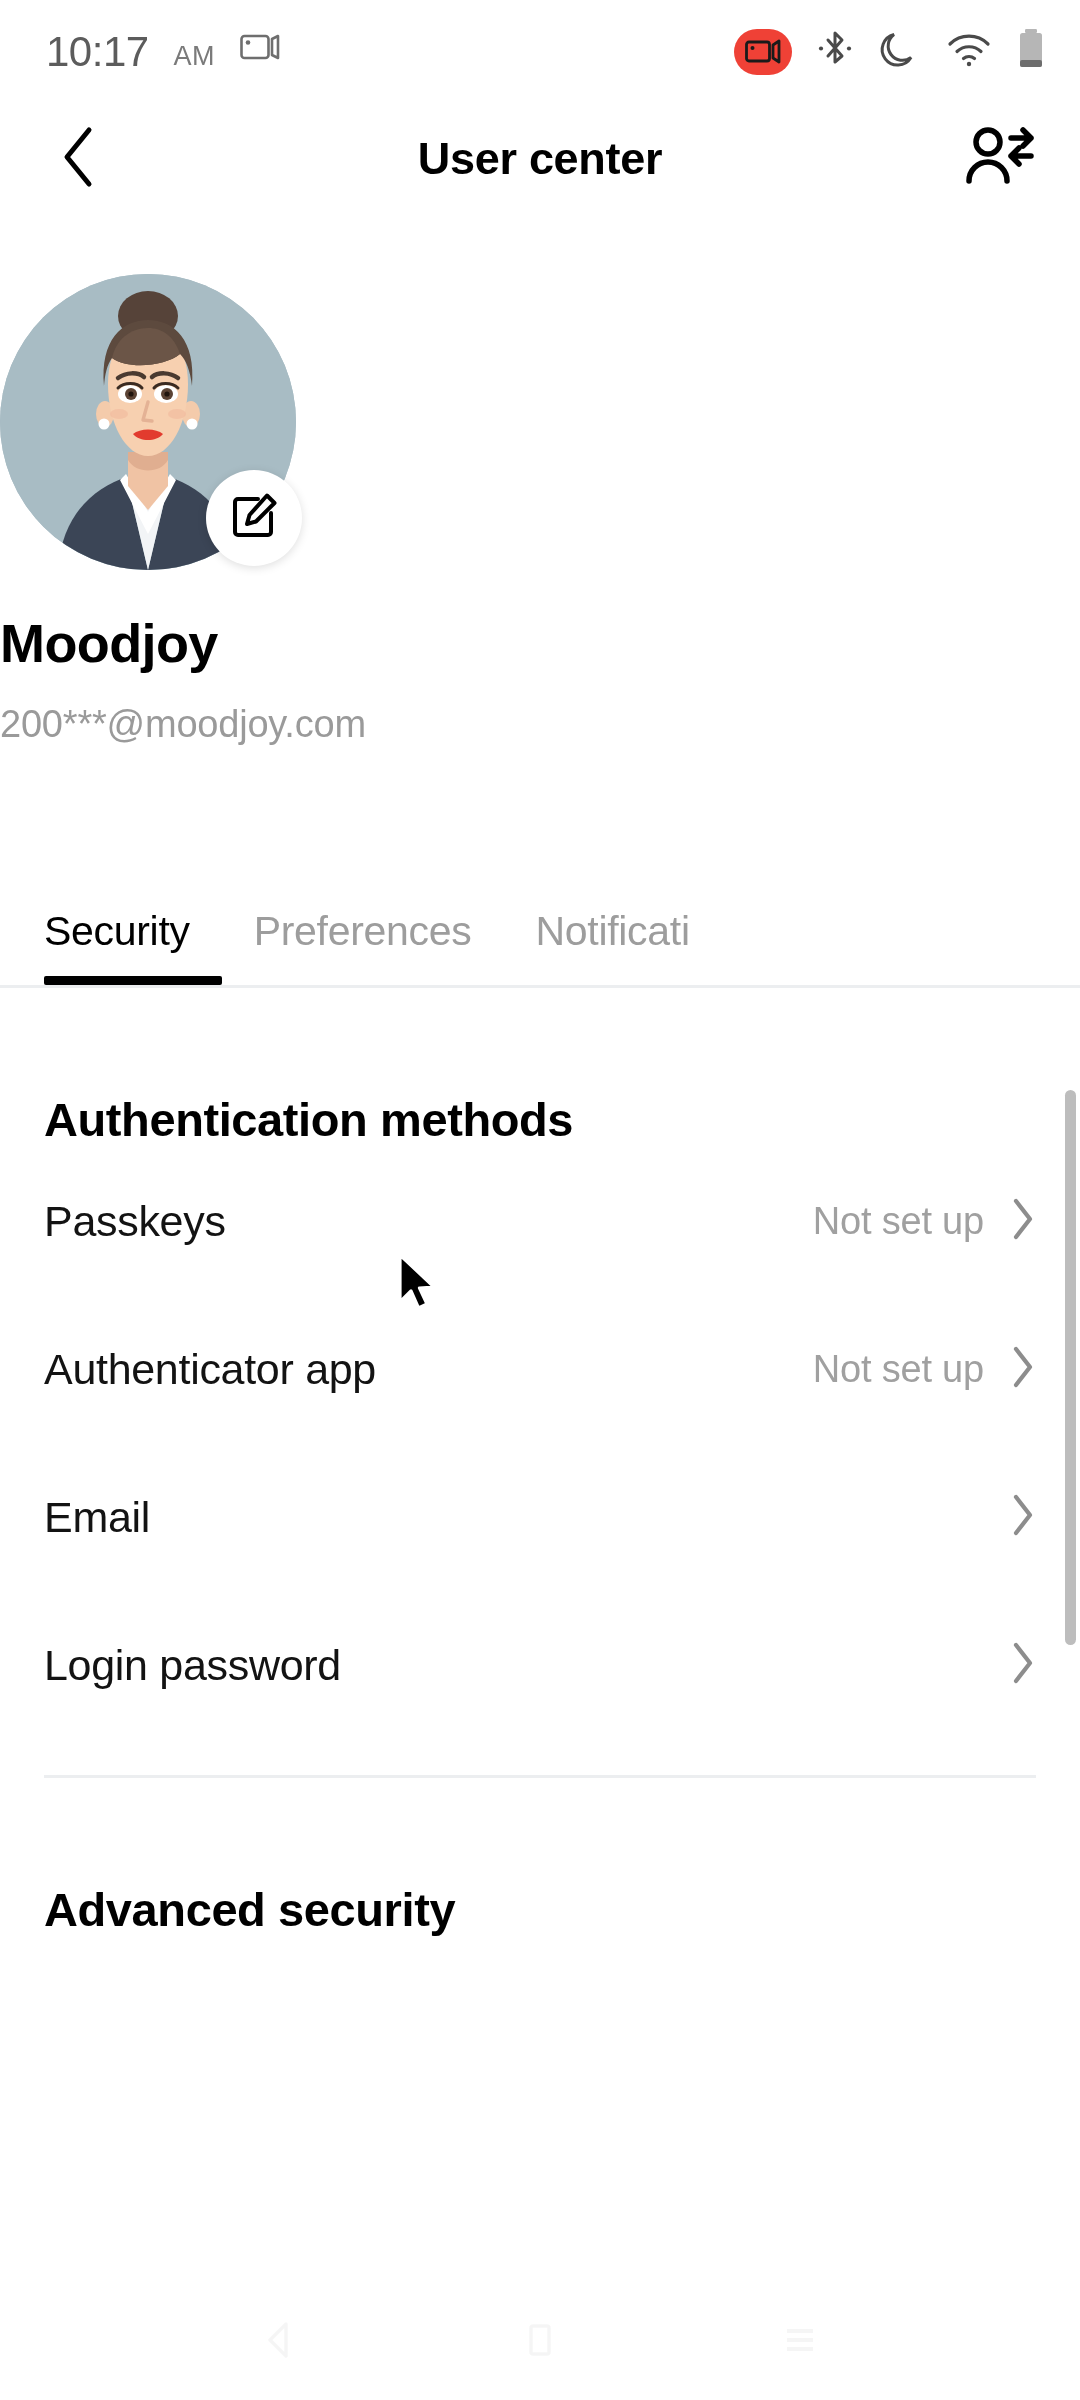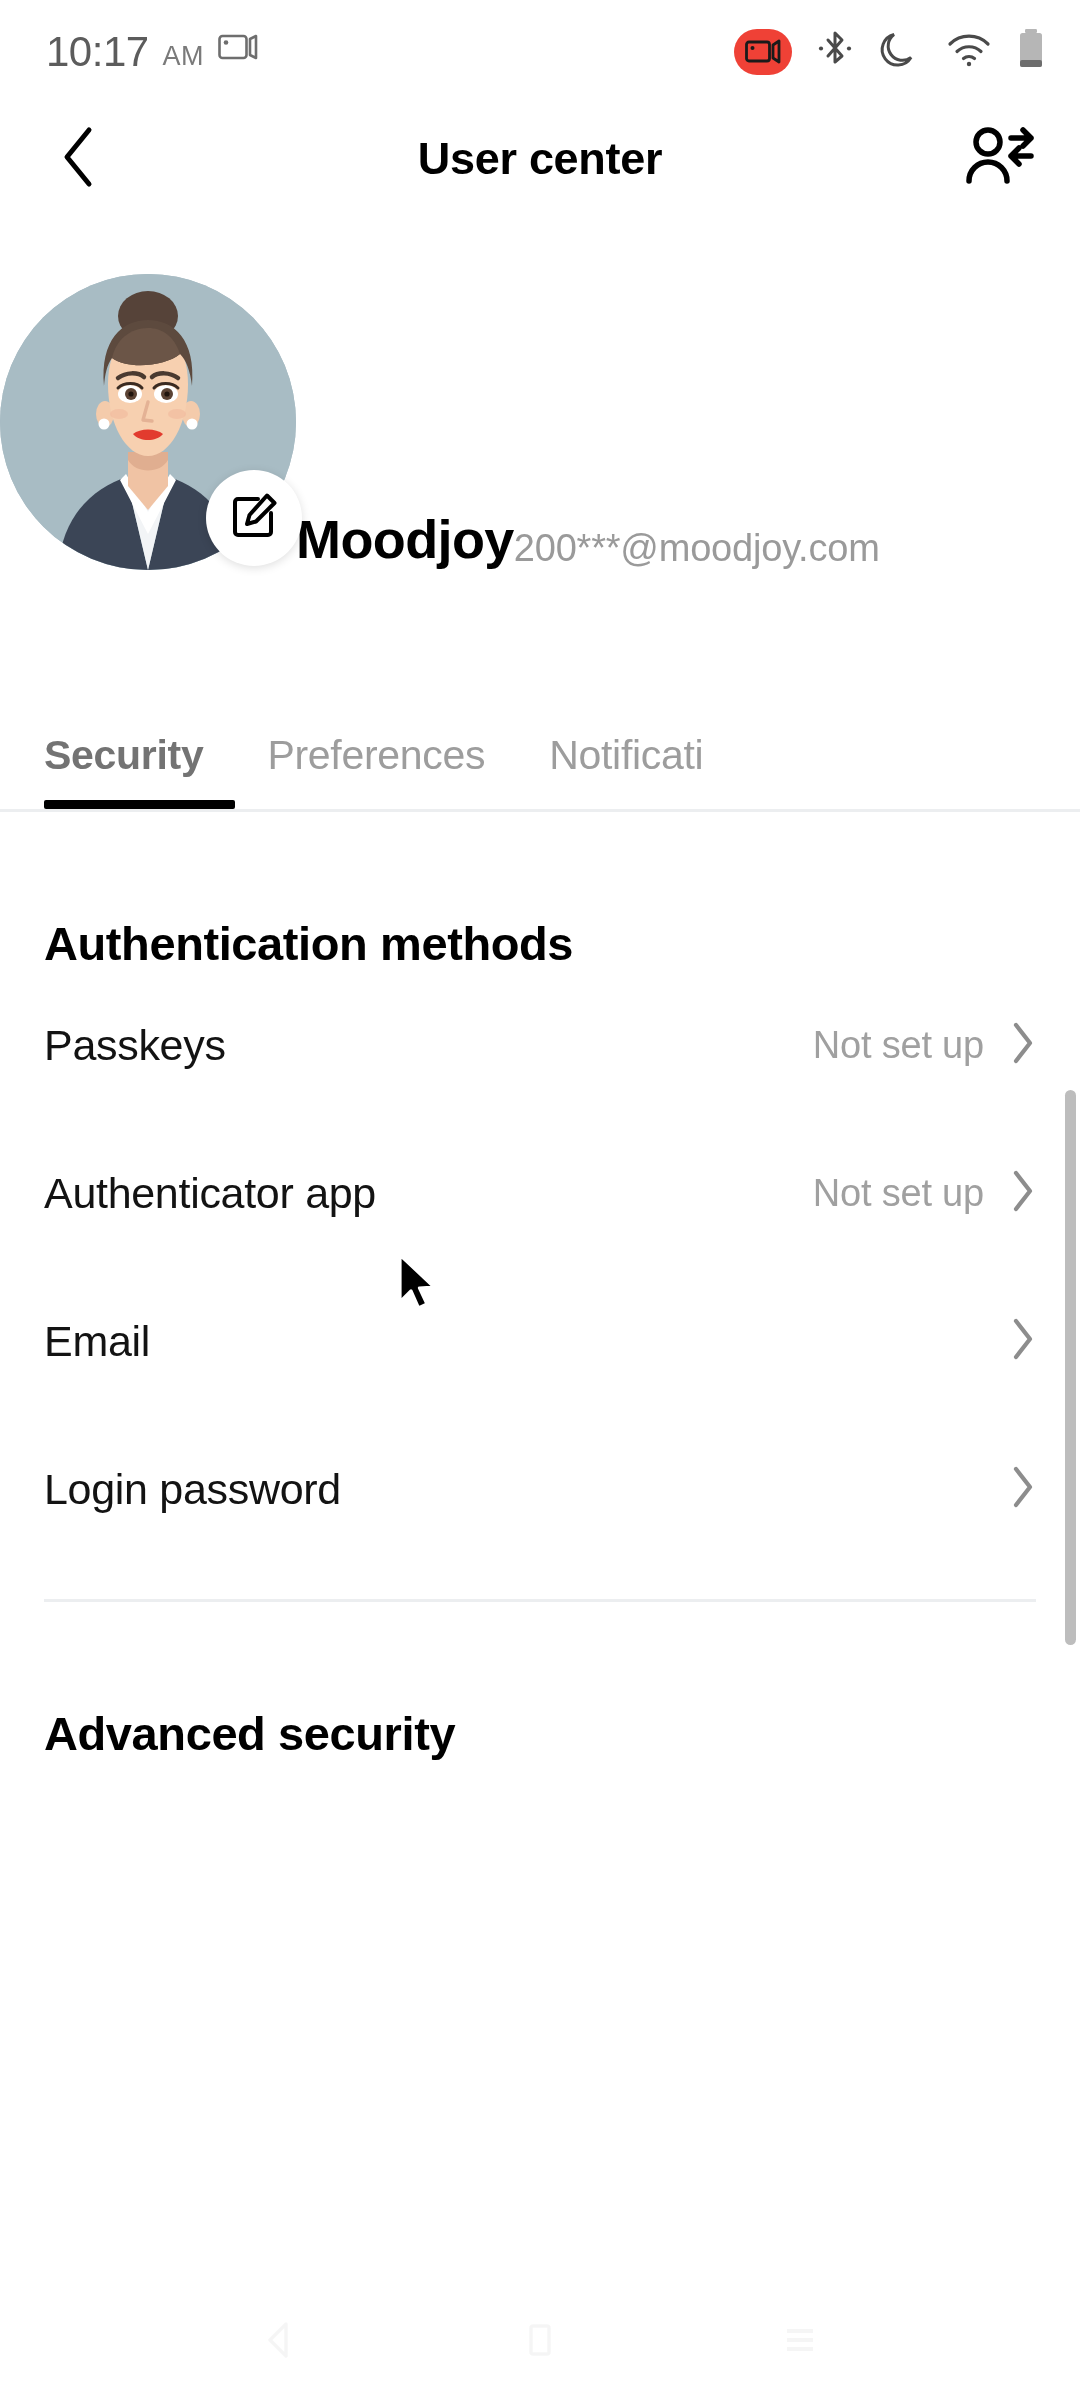--- a/index.html
+++ b/index.html
@@ -13,21 +13,21 @@
   }
 
   
   .statusbar{
     height:104px;
     display:flex;
     align-items:center;
     justify-content:space-between;
     padding:0 36px 0 46px;
   }
-  .sb-left{ display:flex; align-items:flex-end; gap:14px; }
+  .sb-left{ display:flex; align-items:flex-end; gap:25px; }
   .sb-time{
     font-size:42px;
     font-weight:400;
     color:#5c5c5c;
     letter-spacing:-0.5px;
     line-height:1;
   }
   .sb-ampm{
     font-size:27px;
     font-weight:500;
@@ -74,22 +74,22 @@
     margin-left:auto;
     width:74px; height:74px;
     display:flex; align-items:center; justify-content:center;
     cursor:pointer;
     z-index:2;
   }
 
   
   .profile{
     display:flex;
-    flex-direction:row;
-    align-items:flex-end;
+    flex-direction:column;
+    align-items:flex-start;
     padding-top:60px;
   }
   .avatar-wrap{ position:relative; width:296px; height:296px; }
   .avatar{
     width:296px; height:296px;
     border-radius:50%;
     overflow:hidden;
     background:#a8bcc4;
     position:relative;
   }
@@ -135,22 +135,22 @@
     font-size:41px;
     color:#9d9d9d;
     font-weight:400;
     padding:0 32px 30px 32px;
     cursor:pointer;
     letter-spacing:-0.3px;
     position:relative;
   }
   .tab:first-child{ padding-left:0; }
   .tab.active{
-    color:#737373;
-    font-weight:700;
+    color:#000000;
+    font-weight:400;
   }
   .tab.active::after{
     content:"";
     position:absolute;
     left:0; right:0; bottom:0;
     height:9px;
     background:#000;
     border-radius:2px;
   }
 

